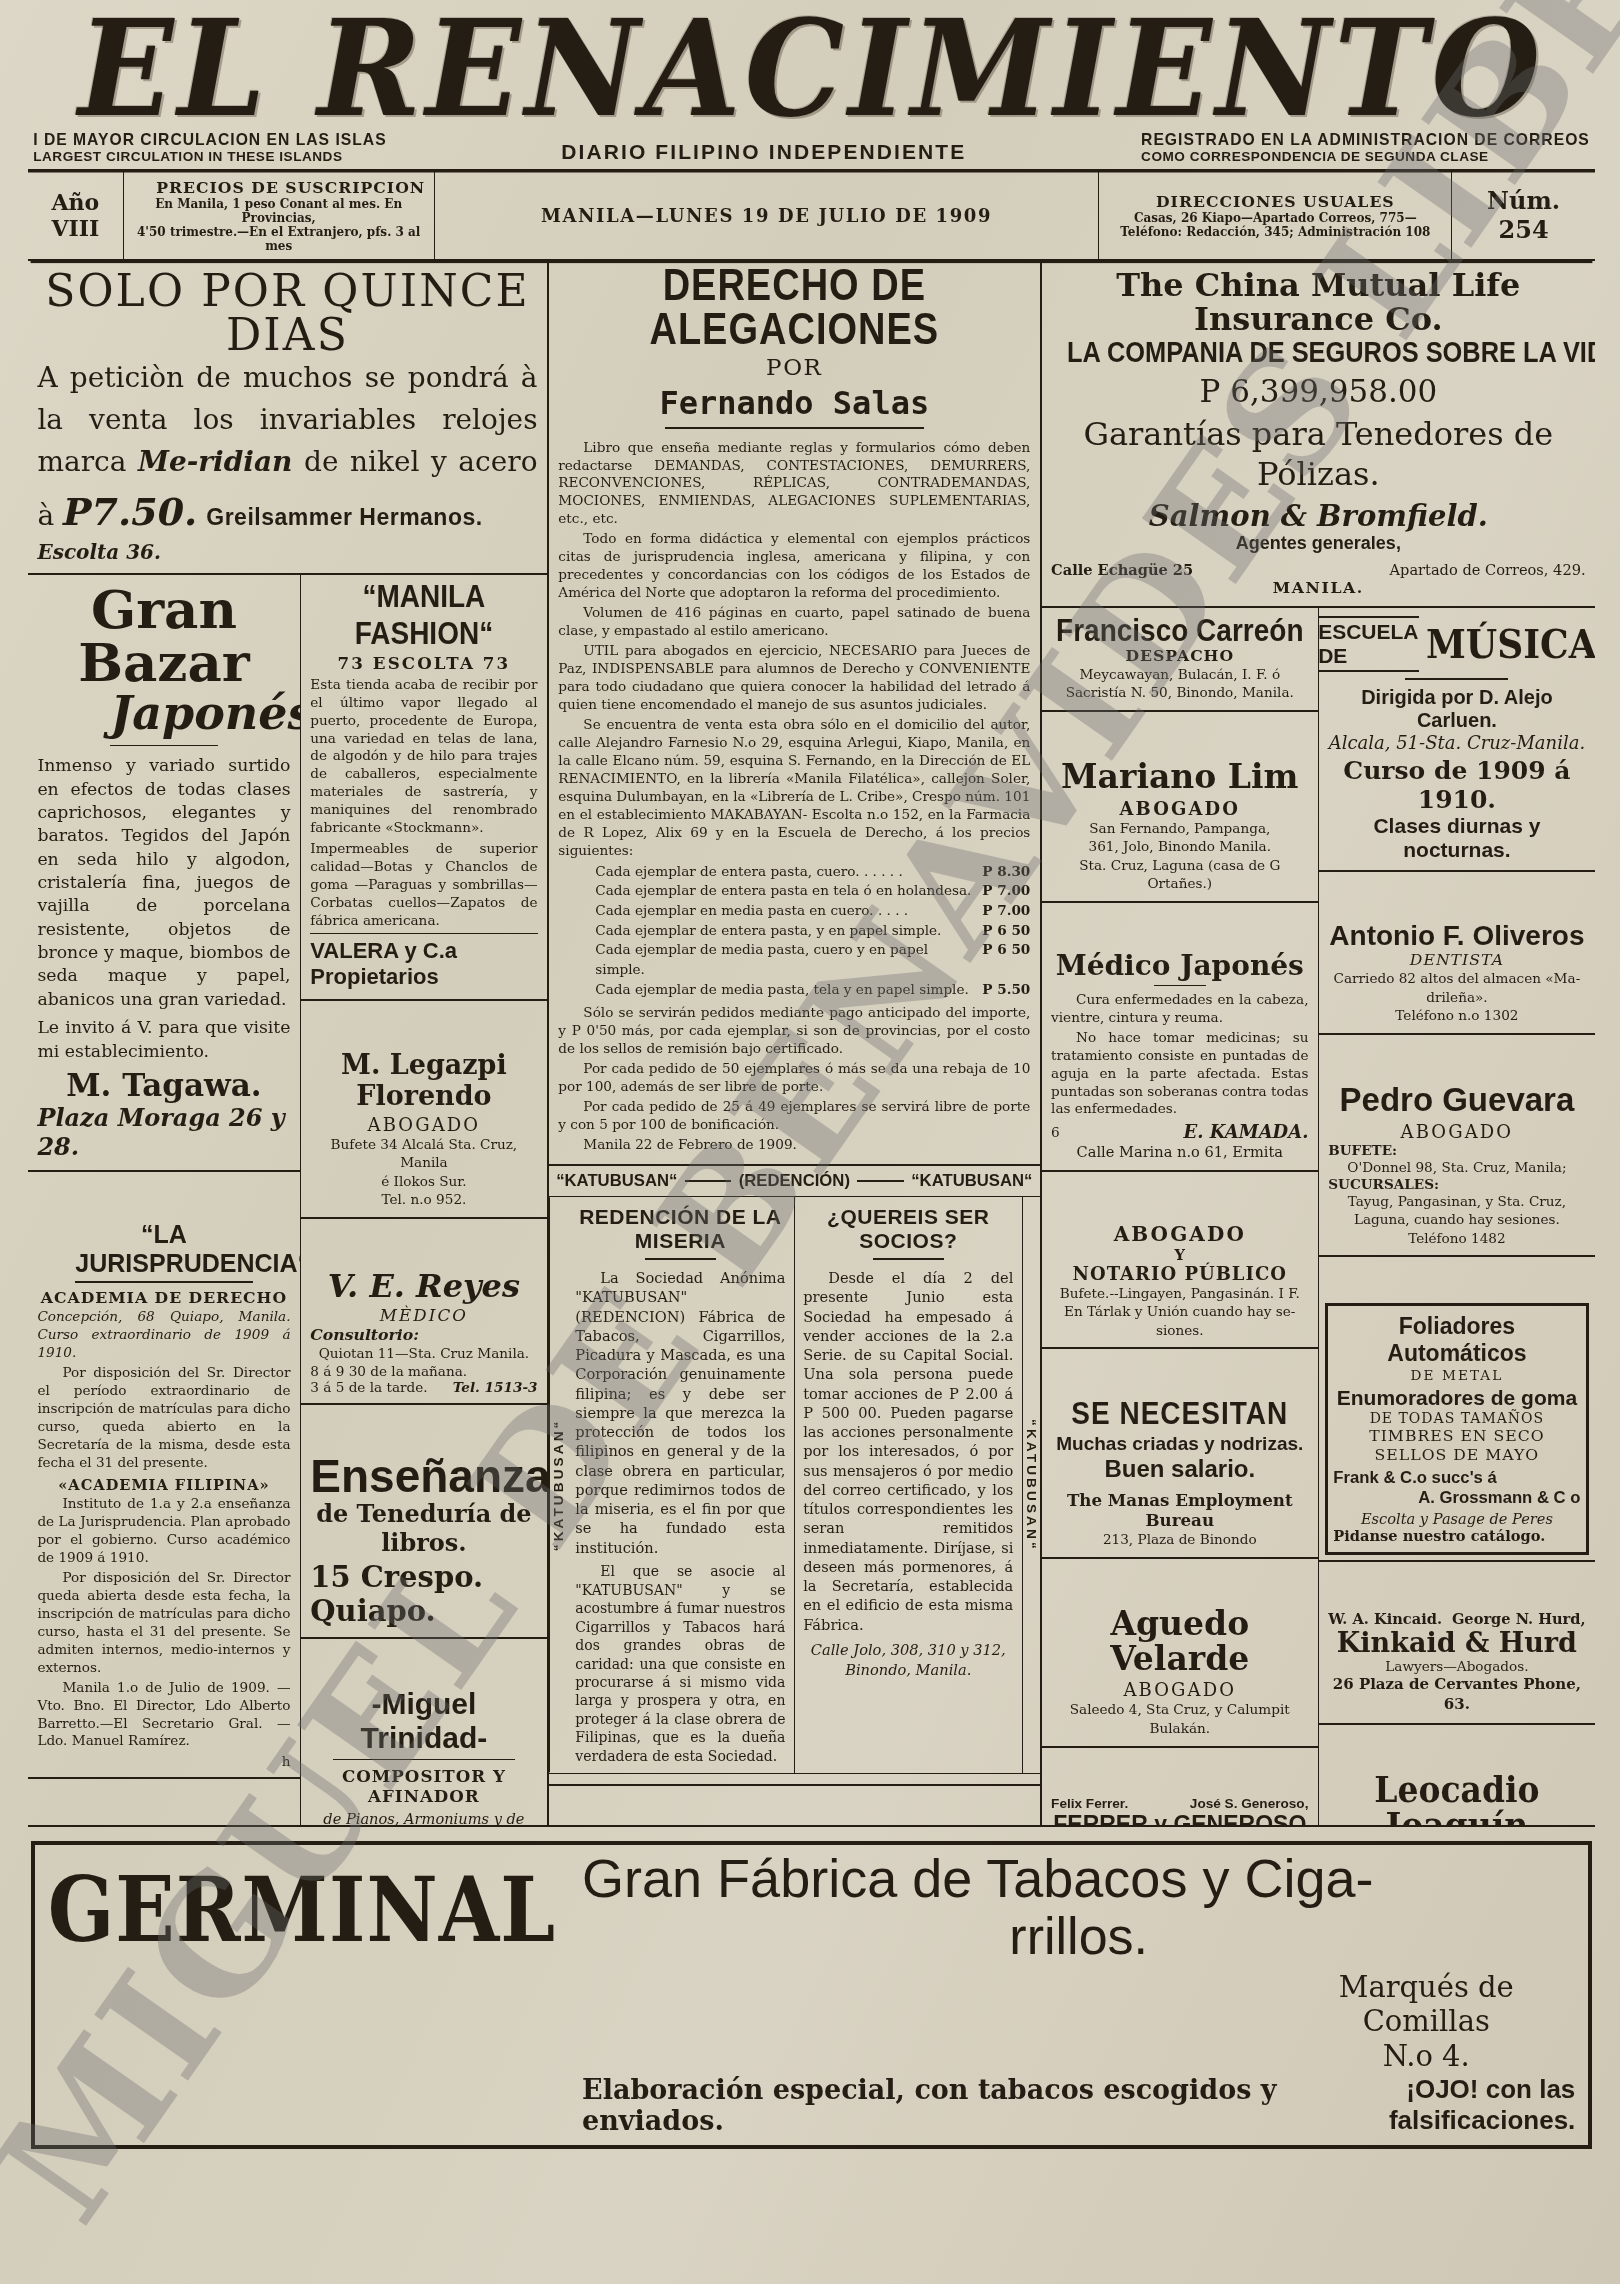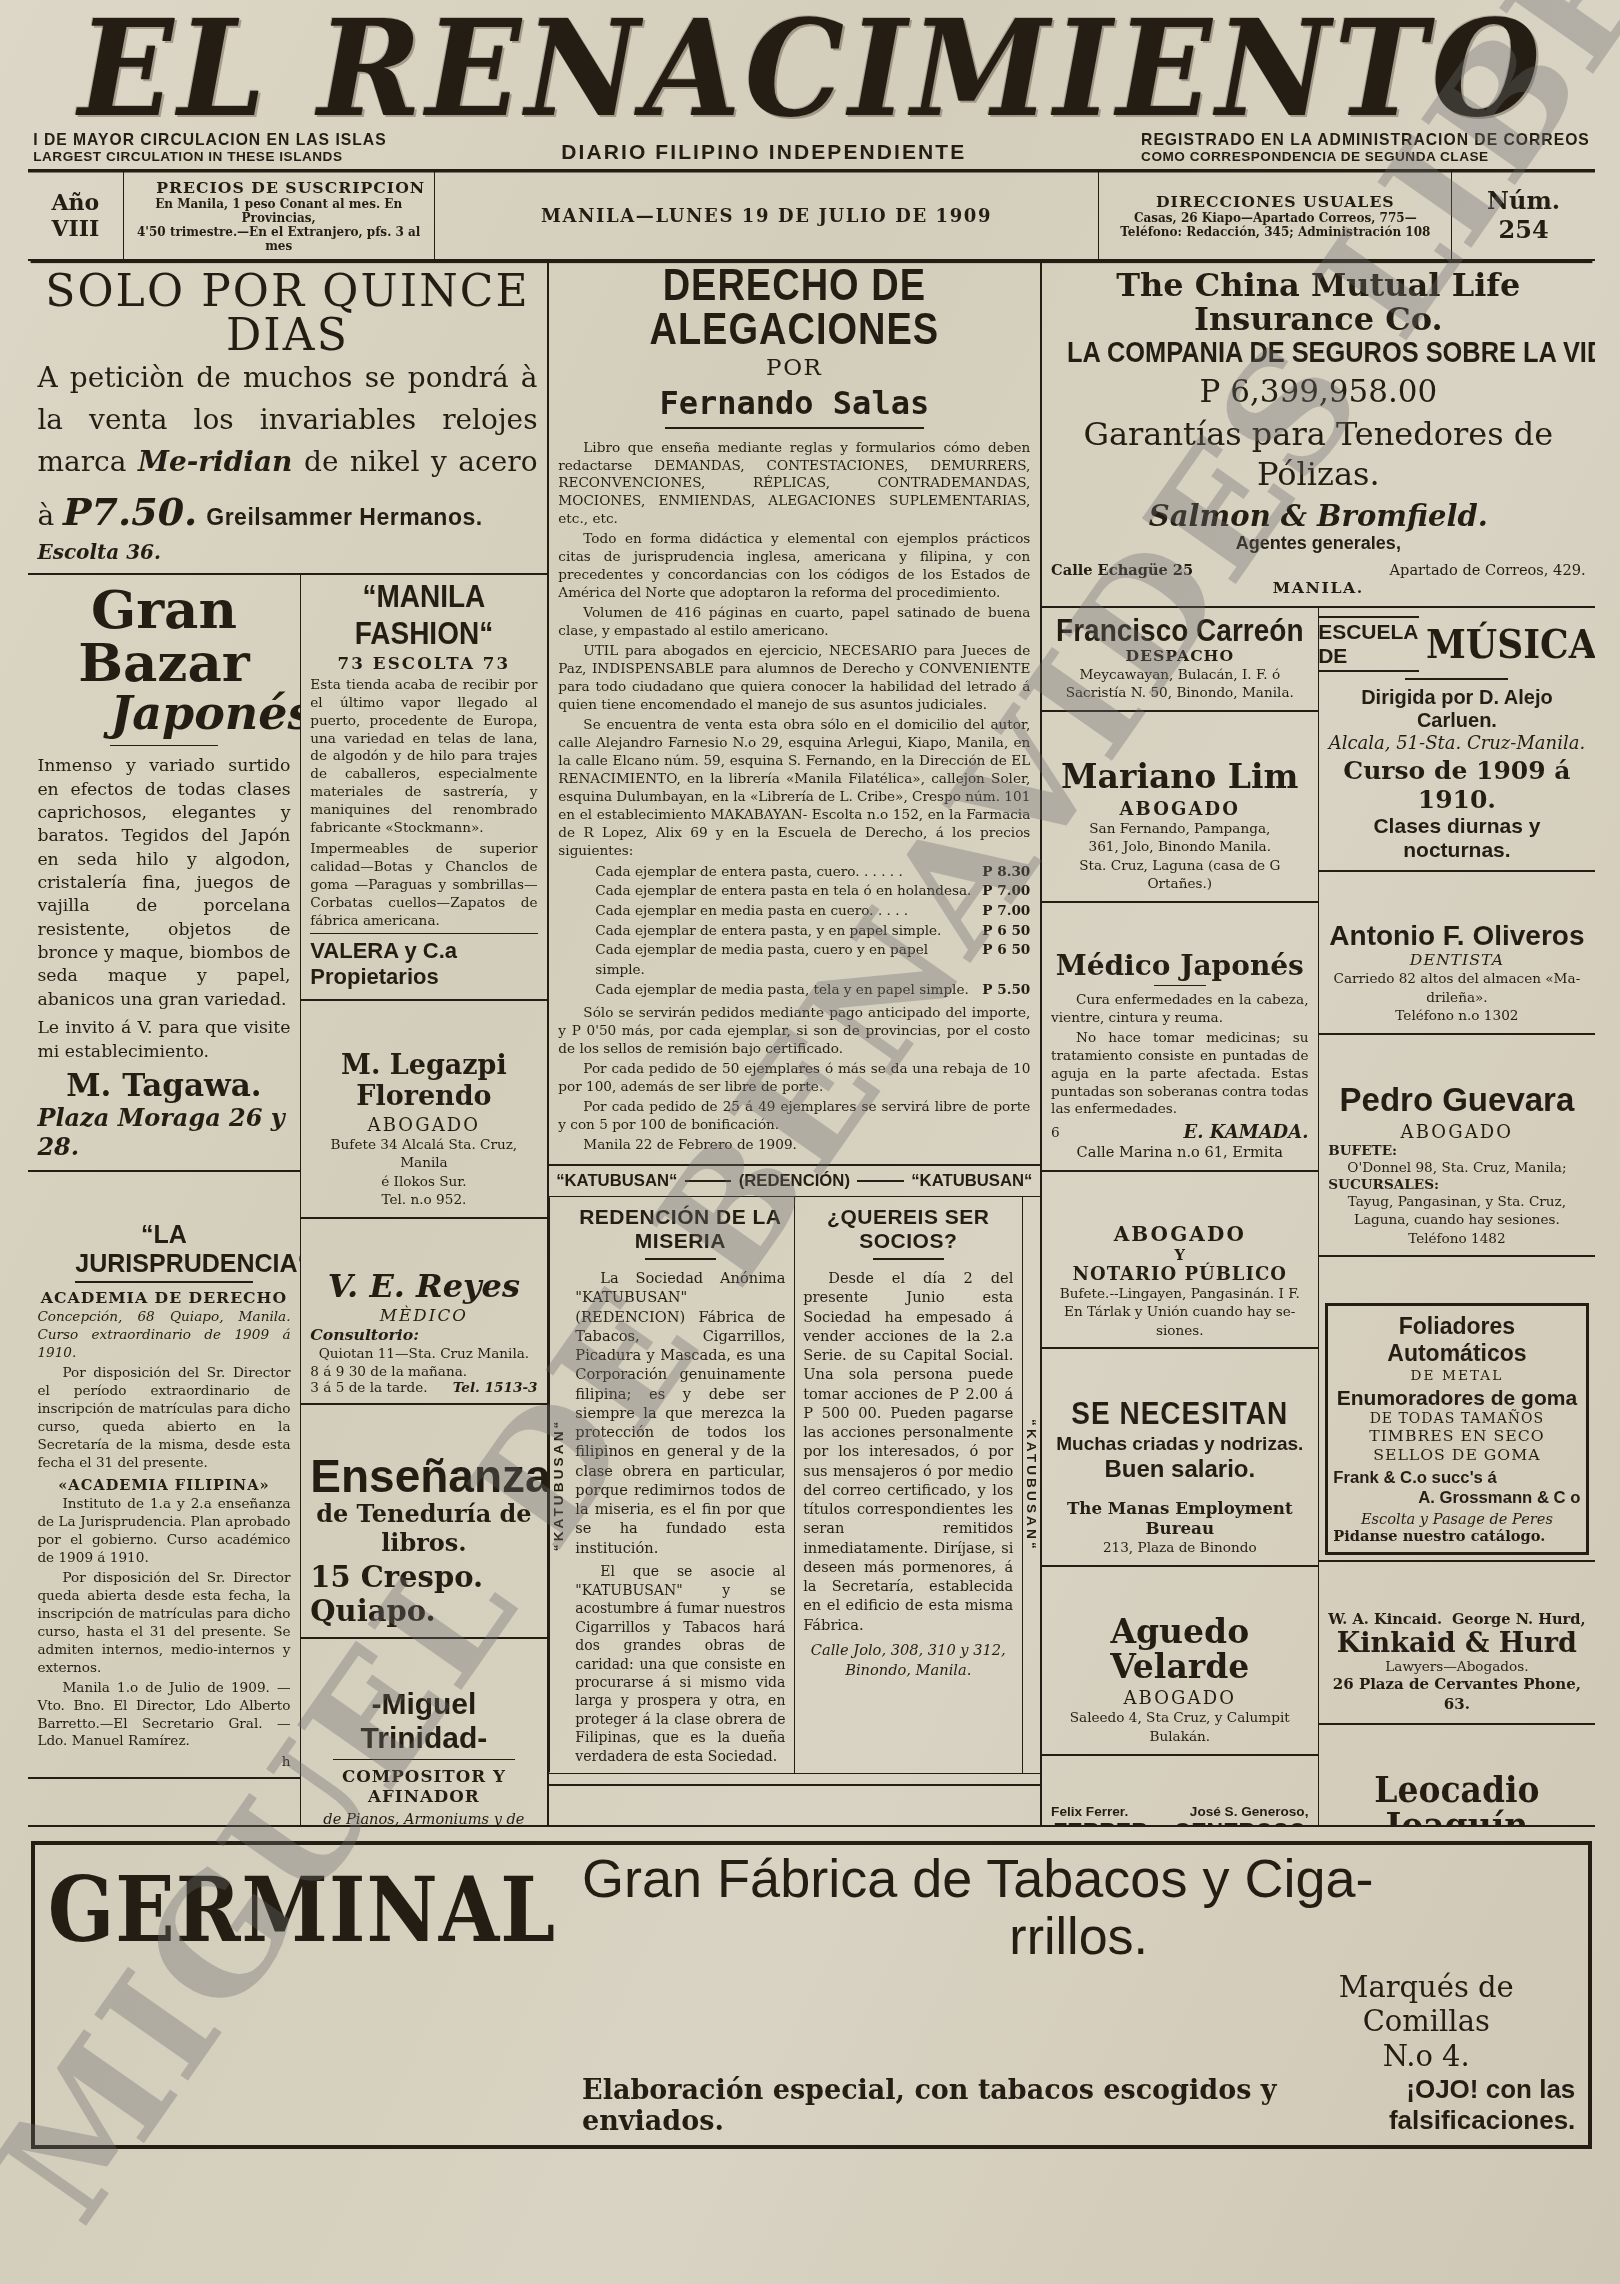--- a/index.html
+++ b/index.html
@@ -383,21 +383,21 @@
             <div class="c b" style="font-size:14.6px;">Y</div>
             <div class="c b sp2" style="font-size:18px;">NOTARIO PÚBLICO</div>
             <div class="addr">Bufete.--Lingayen, Pangasinán. I F.</div>
             <div class="addr">En Tárlak y Unión cuando hay se-</div>
             <div class="addr">siones.</div>
           </section>
           <section class="sec">
             <div class="c b sp2" style="font-size:28px;font-family:'Liberation Sans',sans-serif;transform:scaleY(1.1);">SE  NECESITAN</div>
             <div class="c b" style="font-size:19px;margin-top:3.1px;font-family:'Liberation Sans',sans-serif;">Muchas criadas y nodrizas.</div>
             <div class="c b" style="font-size:24px;font-family:'Liberation Sans',sans-serif;">Buen salario.</div>
-            <div class="c b" style="font-size:16.7px;margin-top:15px;">The Manas Employment Bureau</div>
+            <div class="c b" style="font-size:16.7px;margin-top:7px;">The Manas Employment Bureau</div>
             <div class="addr">213, Plaza de Binondo</div>
           </section>
           <section class="sec">
             <div class="name-xl">Aguedo Velarde</div>
             <div class="sub-abog">ABOGADO</div>
             <div class="addr">Saleedo 4, Sta Cruz, y Calumpit</div>
             <div class="addr">Bulakán.</div>
           </section>
           <section class="sec">
             <div style="display:flex;justify-content:space-between;font-size:13.6px;font-weight:bold;font-family:'Liberation Sans',sans-serif;">
@@ -439,21 +439,21 @@
             <div class="addr">Laguna, cuando hay sesiones.</div>
             <div class="addr">Teléfono 1482</div>
           </section>
           <section class="nb" style="border-bottom:2.1px solid #241d13;">
             <div class="foli-box">
               <div class="c b" style="font-size:23px;font-family:'Liberation Sans',sans-serif;">Foliadores Automáticos</div>
               <div class="c sp4" style="font-size:13.6px;">DE  METAL</div>
               <div class="c b" style="font-size:21px;margin-top:3.1px;font-family:'Liberation Sans',sans-serif;">Enumoradores de goma</div>
               <div class="c sp2" style="font-size:14px;">DE TODAS TAMAÑOS</div>
               <div class="c sp2" style="font-size:15.7px;">TIMBRES EN SECO</div>
-              <div class="c sp2" style="font-size:15.7px;">SELLOS DE GOMA</div>
+              <div class="c sp2" style="font-size:15.7px;">SELLOS DE MAYO</div>
               <div class="b" style="font-size:16.7px;margin-top:4.2px;font-family:'Liberation Sans',sans-serif;">Frank &amp; C.o succ's á</div>
               <div class="b" style="font-size:16.7px;text-align:right;font-family:'Liberation Sans',sans-serif;">A. Grossmann &amp; C o</div>
               <div class="c i" style="font-size:14.6px;margin-top:2.1px;">Escolta y Pasage de Peres</div>
               <div class="b" style="font-size:14.6px;">Pidanse nuestro catálogo.</div>
             </div>
           </section>
           <section class="sec">
             <div style="display:flex;justify-content:space-between;font-size:14.6px;font-weight:bold;">
               <span>W. A. Kincaid.</span>
               <span>George N. Hurd,</span>

